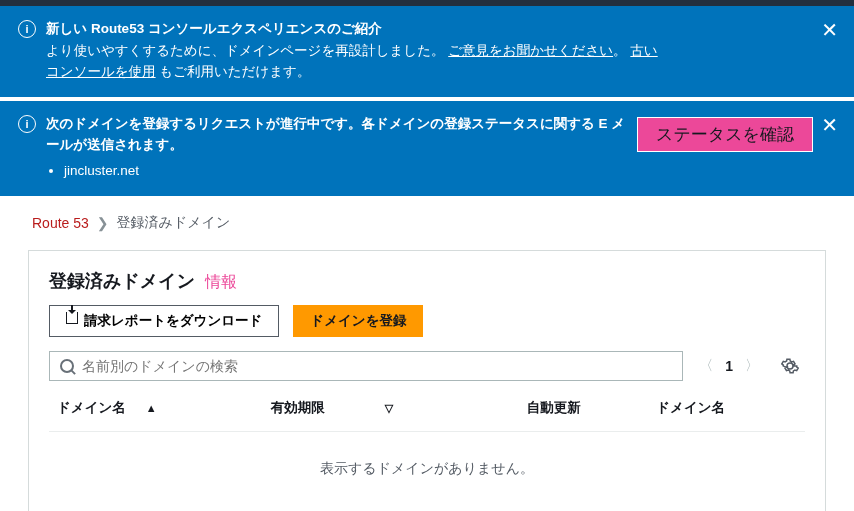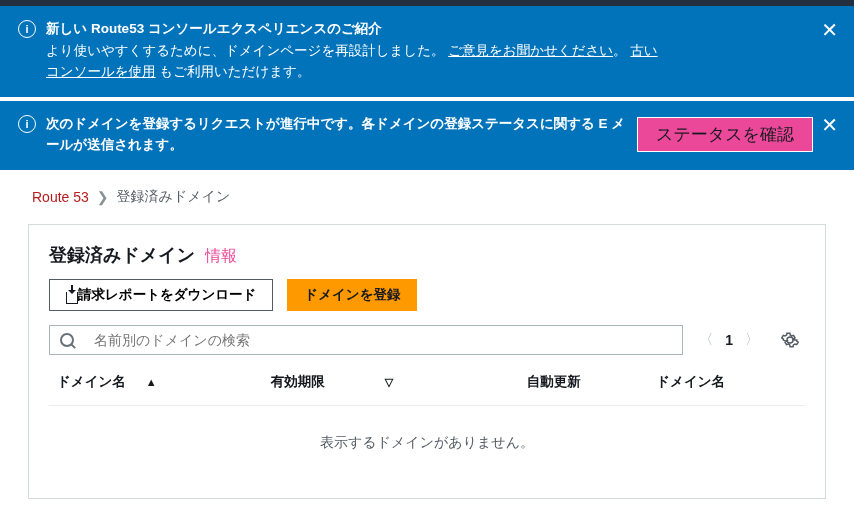--- a/index.html
+++ b/index.html
@@ -22,29 +22,29 @@
   .breadcrumb { font-size: 14px; color: #545b64; display: flex; align-items: center; gap: 8px; padding: 0 0 18px 4px; }
   .breadcrumb a { color: #b91c1c; text-decoration: none; cursor: pointer; }
   .breadcrumb .chevron { color: #879196; }
 
   .panel { border: 1px solid #d5dbdb; background: #fff; padding: 18px 20px 10px 20px; }
   .panel-header { display: flex; align-items: baseline; gap: 10px; margin-bottom: 12px; }
   .panel-header h1 { font-size: 18px; font-weight: bold; }
   .panel-header .infolink { color: #ec4899; font-size: 16px; cursor: pointer; }
 
   .actions { display: flex; gap: 14px; margin-bottom: 14px; }
-  .btn { padding: 6px 16px; font-size: 13.5px; border: 1px solid #545b64; background: #fff; cursor: pointer; display: inline-flex; align-items: flex-end; font-weight: bold; }
+  .btn { padding: 6px 16px; font-size: 13.5px; border: 1px solid #545b64; background: #fff; cursor: pointer; display: inline-flex; align-items: flex-start; gap: 6px; font-weight: bold; }
   .btn.primary { background: #ff9900; border-color: #ff9900; color: #16191f; }
   .btn.group { border-right: none; }
   .btn.caret { border-left: 1px solid #b06c00; padding: 6px 10px; }
   .btn-set { display: inline-flex; }
   .btn-set .btn { margin: 0; }
 
   .searchrow { display: flex; gap: 16px; align-items: center; margin-bottom: 8px; }
-  .searchbox { flex: 1; display: flex; align-items: center; border: 1px solid #aab7b8; padding: 6px 10px; gap: 20px; color: #687078; }
+  .searchbox { flex: 1; display: flex; align-items: center; border: 1px solid #aab7b8; padding: 6px 10px; gap: 8px; color: #687078; }
   .searchbox input { border: none; flex: 1; font-size: 14px; outline: none; }
   .searchbox .mag { width: 14px; height: 14px; border: 2px solid #687078; border-radius: 50%; position: relative; }
   .searchbox .mag::after { content: ""; position: absolute; width: 6px; height: 2px; background: #687078; transform: rotate(45deg); bottom: -2px; right: -4px; }
   .pager { display: flex; align-items: center; gap: 12px; color: #687078; }
   .pager .pg { font-weight: bold; color: #16191f; }
   .pager .nav { color: #aab7b8; cursor: pointer; font-size: 14px; }
   .gear { width: 30px; height: 30px; border: none; background: none; display: flex; align-items: center; justify-content: center; cursor: pointer; }
 
   table { width: 100%; border-collapse: collapse; margin-top: 6px; }
   th { text-align: left; font-size: 13.5px; font-weight: bold; padding: 10px 8px 14px 8px; border-bottom: 1px solid #eaeded; color: #16191f; }
@@ -69,20 +69,23 @@
       <span class="link">ご意見をお聞かせください</span><span>。</span>
       <span class="link">古いコンソールを使用</span><span> もご利用いただけます。</span>
     </div>
     <button class="close">✕</button>
   </div>
 
   <div class="banner">
     <div class="info">i</div>
     <div class="body">
       <span class="headline">次のドメインを登録するリクエストが進行中です。各ドメインの登録ステータスに関する E メールが送信されます。</span>
+      <ul>
+          <li>jincluster.net</li>
+        </ul>
     </div>
     <div class="right">
       <button class="action-btn">ステータスを確認</button>
     </div>
     <button class="close">✕</button>
   </div>
 
   <div class="content">
     <div class="breadcrumb">
       <a>Route 53</a>

